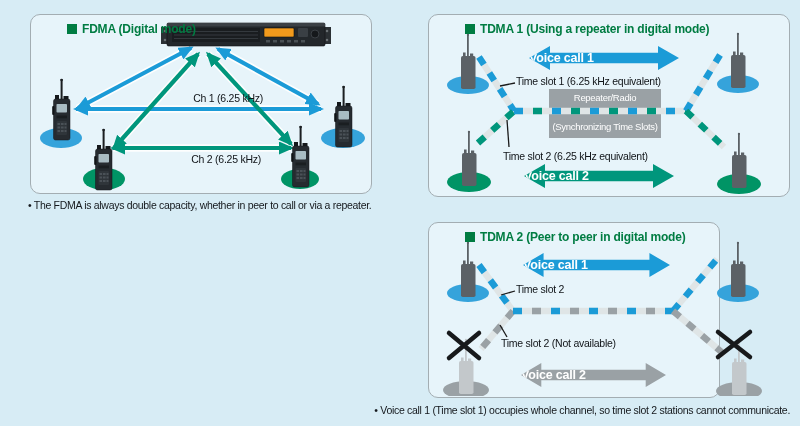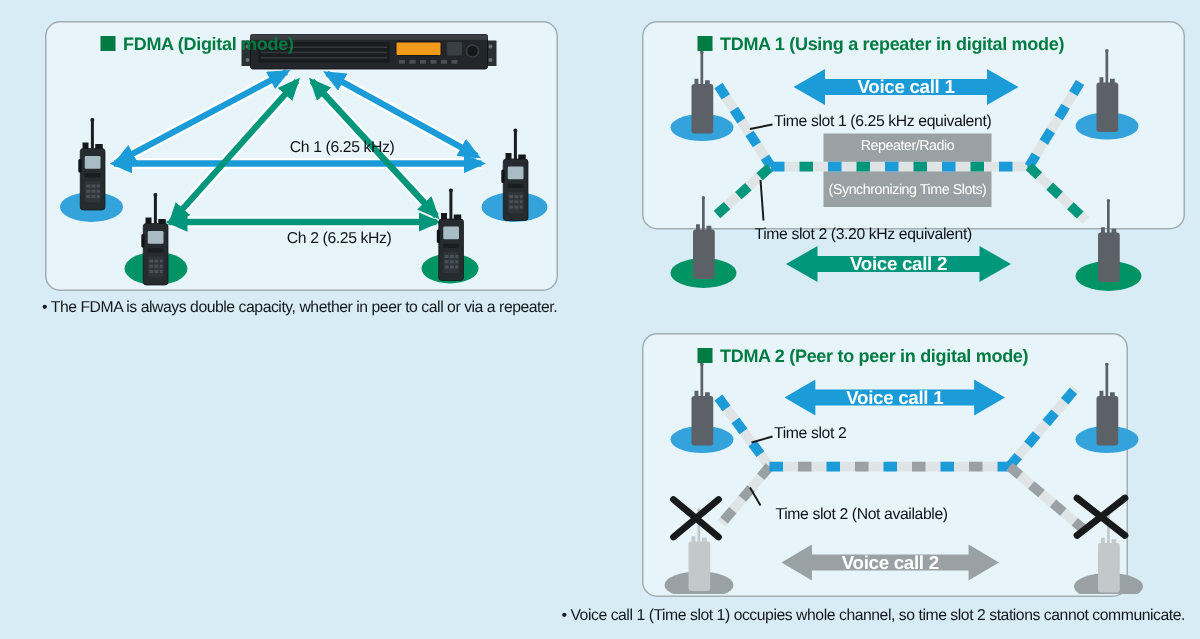--- a/index.html
+++ b/index.html
@@ -1,28 +1,28 @@
 <!DOCTYPE html>
 <html style="--bg: #d7ecf5; --panelbg: #e7f4fa; --green: #007c42; --blue: #1b9bd7; --teal: #00967c; --gray: #9aa1a5; --ellblue: #35a3db; --ellgreen: #009465; --ellgray: #9aa1a5; --dashbase: #dfe5e6;"><head>
 <meta charset="utf-8">
 <style>
   html,body{margin:0;padding:0;}
   body{font-family:"Liberation Sans",sans-serif;}
   .stage{position:relative;width:800px;height:426px;background:var(--bg,#d7ecf5);overflow:hidden;}
   .panel{position:absolute;background:var(--panelbg,#e7f4fa);border:1.5px solid #a3adb2;border-radius:10px;box-sizing:border-box;}
   #fdma{left:30px;top:14px;width:342px;height:180px;}
-  #tdma1{left:428px;top:14px;width:362px;height:139px;}
-  #tdma2{left:428px;top:222px;width:324px;height:176px;}
+  #tdma1{left:428px;top:14px;width:362px;height:183px;}
+  #tdma2{left:428px;top:222px;width:292px;height:176px;}
   .panel>svg{position:absolute;left:0;top:0;}
   .ptitle{position:absolute;left:12px;top:7px;display:flex;align-items:center;gap:5px;font-weight:bold;font-size:12px;color:var(--green,#007c42);letter-spacing:-0.2px;white-space:nowrap;z-index:5;padding-left:24px;}
   .sq{width:10px;height:10px;background:var(--green,#007c42);flex:0 0 auto;}
   .lbl{position:absolute;font-size:10.5px;color:#101418;letter-spacing:-0.25px;white-space:nowrap;z-index:6;}
   .lbl.ctr{text-align:right;}
   .note{position:absolute;font-size:10.5px;color:#14181c;letter-spacing:-0.3px;white-space:nowrap;}
-  .vcarrow{position:absolute;height:24px;line-height:24px;text-align:center;color:#fff;font-weight:bold;font-size:12.5px;letter-spacing:-0.2px;z-index:6;
+  .vcarrow{position:absolute;height:24px;line-height:24px;color:#fff;font-weight:bold;font-size:12.5px;letter-spacing:-0.2px;z-index:6;
     clip-path:polygon(0 50%,14% 0,14% 28%,86% 28%,86% 0,100% 50%,86% 100%,86% 72%,14% 72%,14% 100%);}
   .vcarrow.blue{background:var(--blue,#1b9bd7);}
   .vcarrow.teal{background:var(--teal,#00967c);}
   .vcarrow.grayarr{background:var(--gray,#9aa1a5);}
   .boxtext{position:absolute;left:120px;width:112px;text-align:center;color:#fff;font-size:9.5px;letter-spacing:-0.3px;white-space:nowrap;z-index:6;}
   
   .case{stroke:#fdfefe;stroke-width:7.5;fill:none;}
   .arr{stroke-width:4.2;fill:none;}
   .arr.blue{stroke:var(--blue,#1b9bd7);}
   .arr.teal{stroke:var(--teal,#00967c);}
@@ -183,21 +183,21 @@
         <line class="dash blue d1" x1="257" y1="96" x2="291" y2="40"></line>
         <line class="dash teal d1" x1="257" y1="96" x2="295" y2="132"></line>
       </g>
       <line class="leader" x1="86" y1="68" x2="71" y2="71"></line>
       <line class="leader" x1="78" y1="105" x2="80" y2="132"></line>
     </svg>
     <div class="vcarrow blue" style="left:100px;top:31px;width:150px;">Voice call 1</div>
     <div class="lbl" style="left:87px;top:60px;">Time slot 1 (6.25 kHz equivalent)</div>
     <div class="boxtext" style="top:77px;">Repeater/Radio</div>
     <div class="boxtext" style="top:106px;">(Synchronizing Time Slots)</div>
-    <div class="lbl" style="left:74px;top:135px;">Time slot 2 (3.20 kHz equivalent)</div>
+    <div class="lbl" style="left:74px;top:135px;">Time slot 2 (6.25 kHz equivalent)</div>
     <div class="vcarrow teal" style="left:95px;top:149px;width:150px;">Voice call 2</div>
   </section>
 
   <section class="panel" id="tdma2">
     <div class="ptitle">
       <span class="sq"></span>
       <span>TDMA 2 (Peer to peer in digital mode)</span>
     </div>
     <svg width="359" height="173" viewBox="0 0 359 173">
       <ellipse class="ell blue" cx="39" cy="70" rx="21" ry="9"></ellipse>
@@ -228,18 +228,18 @@
         <line x1="20" y1="110" x2="50" y2="135"></line>
           <line x1="50" y1="110" x2="20" y2="135"></line>
       </g>
       <g class="xmark">
         <line x1="289" y1="109" x2="321" y2="134"></line>
           <line x1="321" y1="109" x2="289" y2="134"></line>
       </g>
     </svg>
     <div class="vcarrow blue" style="left:94px;top:30px;width:147px;">Voice call 1</div>
     <div class="lbl" style="left:87px;top:60px;">Time slot 2</div>
-    <div class="lbl" style="left:88px;top:114px;">Time slot 2 (Not available)</div>
+    <div class="lbl" style="left:72px;top:114px;">Time slot 2 (Not available)</div>
     <div class="vcarrow grayarr" style="left:92px;top:140px;width:145px;">Voice call 2</div>
   </section>
   <div class="note" style="right:10px;top:404px;">• Voice call 1 (Time slot 1) occupies whole channel, so time slot 2 stations cannot communicate.</div>
 
 </div>
 
 </body></html>

